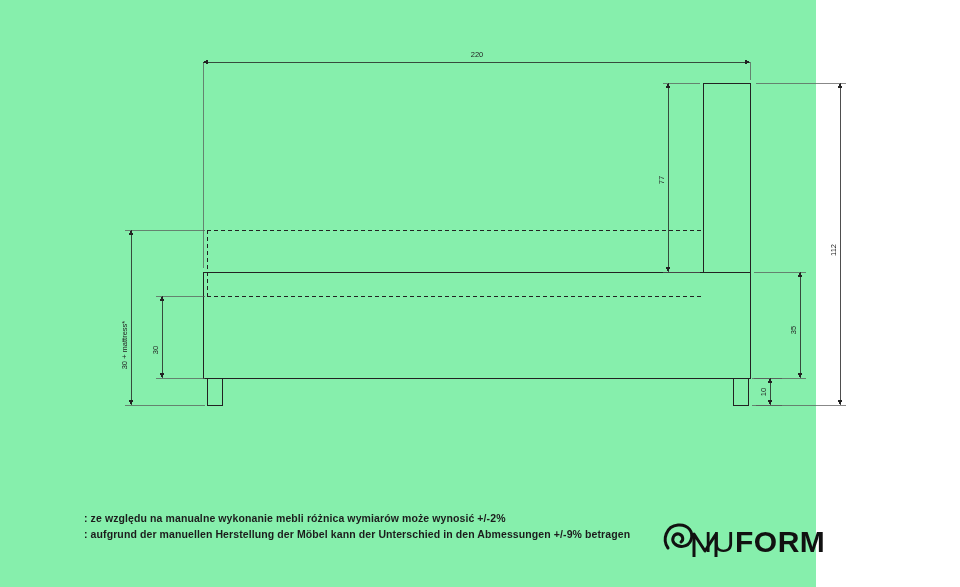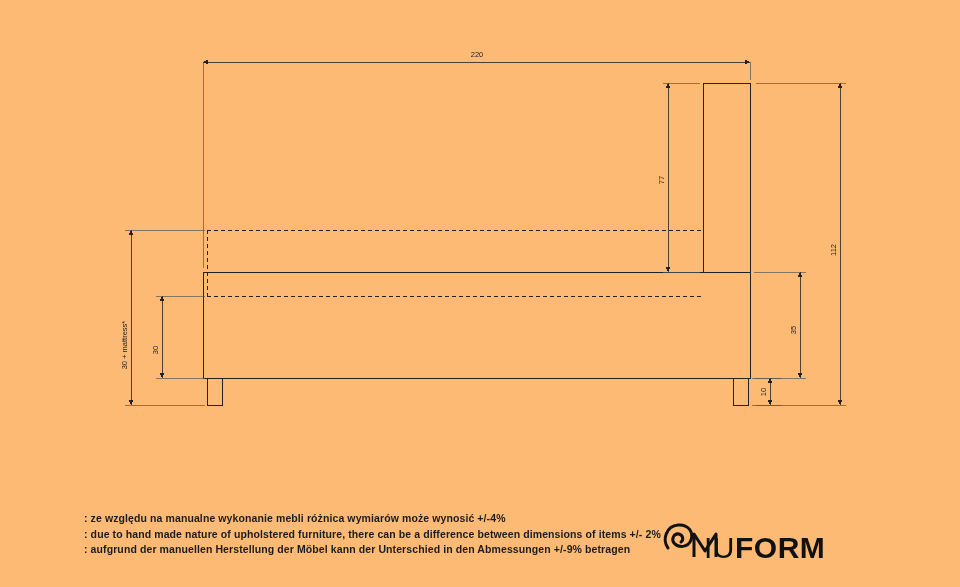--- a/index.html
+++ b/index.html
@@ -9,23 +9,23 @@
   }
   body {
     width: 960px;
     height: 587px;
     font-family: "Liberation Sans", sans-serif;
     color: #1a1a1a;
     overflow: hidden;
   }
   #page {
     position: relative;
-    width: 960px;
+    width: 816px;
     height: 587px;
-    background: #fdba74;
+    background: #86efac;
   }
   #drawing {
     position: absolute;
     left: 0;
     top: 0;
     width: 960px;
     height: 587px;
   }
   .notes {
     position: absolute;
@@ -46,21 +46,21 @@
   .logo {
     position: absolute;
     left: 658px;
     top: 518px;
     width: 250px;
     height: 48px;
   }
   .logo-text {
     position: absolute;
     left: 46px;
-    top: 13px;
+    top: 7px;
     font-size: 30px;
     letter-spacing: 0.5px;
     color: #111111;
     font-family: "Liberation Sans", sans-serif;
   }
   .logo-text .light {
     font-weight: 400;
   }
   .logo-text .bold {
     font-weight: bold;
@@ -149,22 +149,21 @@
     <text class="dim-label" x="796" y="330" text-anchor="middle" transform="rotate(-90 796 330)">35</text>
 
     <text class="dim-label" x="766" y="392" text-anchor="middle" transform="rotate(-90 766 392)">10</text>
 
     <text class="dim-label" x="158" y="350" text-anchor="middle" transform="rotate(-90 158 350)">30</text>
 
     <text class="dim-label" x="127" y="345" text-anchor="middle" transform="rotate(-90 127 345)">30 + mattress*</text>
   </svg>
 
   <div class="notes">
-    <div class="note-line bold">: ze względu na manualne wykonanie mebli różnica wymiarów może wynosić +/-4%</div>
-    <div class="note-line bold">: due to hand made nature of upholstered furniture, there can be a difference between dimensions of items +/- 2%</div>
+    <div class="note-line bold">: ze względu na manualne wykonanie mebli różnica wymiarów może wynosić +/-2%</div>
     <div class="note-line bold">: aufgrund der manuellen Herstellung der Möbel kann der Unterschied in den Abmessungen +/-9% betragen</div>
   </div>
 
   <div class="logo">
     <svg width="250" height="48" viewBox="0 0 250 48">
 
       <path d="M10 30 C4 22 8 8 20 7 C30 6 36 14 33 22 C30 30 20 30 16 25 C13 21 16 15 21 16 C25 17 26 22 23 24" fill="none" stroke="#111111" stroke-width="3" stroke-linecap="round"></path>
 
       <path d="M36 39 L36 16 L47 33 L58 16 L58 39" fill="none" stroke="#111111" stroke-width="3" stroke-linejoin="round"></path>
     </svg>

